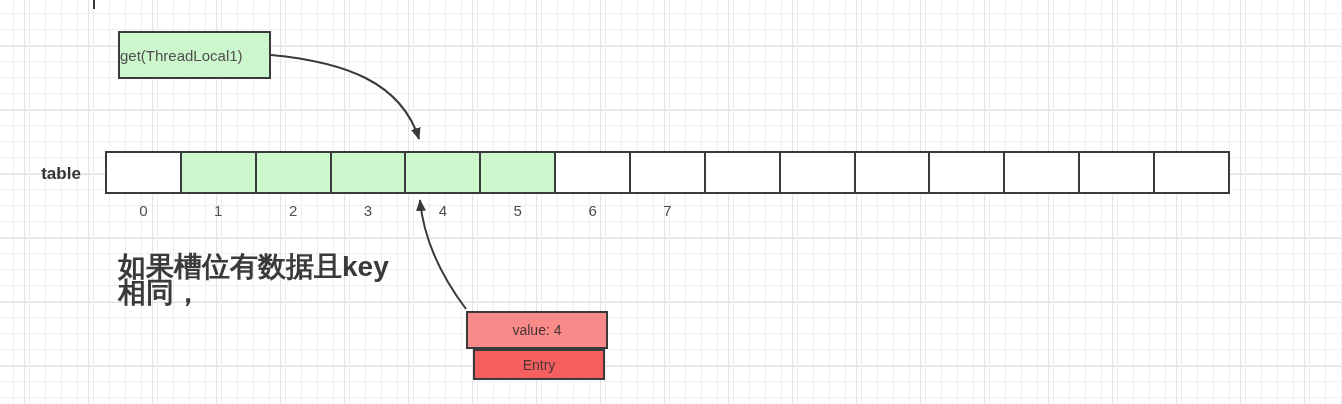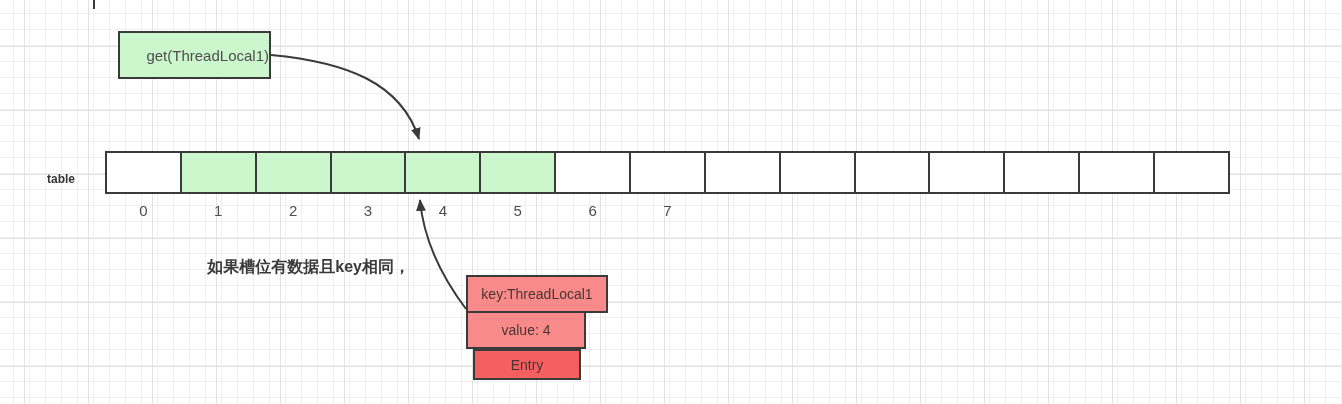--- a/index.html
+++ b/index.html
@@ -29,30 +29,30 @@
     background-position:24px 46px,24px 46px,13px 13px,13px 13px;
   }
   .tick{
     position:absolute;left:93px;top:0;width:2px;height:9px;
     background:var(--stroke);
   }
   .get-box{
     position:absolute;left:118px;top:31px;width:153px;height:48px;
     background:var(--green);
     border:2px solid var(--stroke);
-    display:flex;align-items:center;justify-content:flex-end;
+    display:flex;align-items:center;justify-content:flex-start;
     font-size:15px;color:#4f4f4f;
   }
   .arrows{
     position:absolute;left:0;top:0;width:1342px;height:404px;
     pointer-events:none;
   }
   .table-label{
     position:absolute;left:30px;top:164px;width:62px;
-    text-align:center;font-size:12px;font-weight:bold;color:#333333;margin-top:8px;
+    text-align:center;font-size:17px;font-weight:bold;color:#333333;
   }
   .table-row{
     position:absolute;left:105px;top:151px;width:1125px;height:43px;
     display:flex;
     border:2px solid var(--stroke);
     background:#ffffff;
   }
   .cell{
     flex:1 1 0;
     border-right:2px solid var(--stroke);
@@ -60,32 +60,32 @@
     background:#ffffff;
   }
   .cell:last-child{border-right:none;}
   .cell.hl{background:var(--green);}
   .cell-index{
     position:absolute;top:49px;left:0;width:100%;
     text-align:center;font-size:15px;color:#4e4e4e;
   }
   .annotation{
     position:absolute;left:118px;top:254px;width:292px;
-    text-align:right;font-size:16px;font-weight:bold;
+    text-align:left;font-size:28px;font-weight:bold;
     color:#3a3a3a;line-height:26px;
   }
   .entry-box{
     position:absolute;
     border:2px solid var(--stroke);
     display:flex;align-items:center;justify-content:center;
     font-size:14px;color:#4b3434;
   }
   .entry-key  {left:466px;top:275px;width:142px;height:38px;background:var(--pink);}
-  .entry-value{left:466px;top:311px;width:120px;height:38px;background:var(--pink);}
-  .entry-title{left:473px;top:349px;width:108px;height:31px;background:var(--red);}
+  .entry-value{left:466px;top:311px;width:142px;height:38px;background:var(--pink);}
+  .entry-title{left:473px;top:349px;width:132px;height:31px;background:var(--red);}
 </style>
 </head>
 <body>
 
 <div class="canvas">
 
   <div class="tick"></div>
 
   <div class="get-box">
     <span>get(ThreadLocal1)</span>
@@ -134,23 +134,20 @@
       <div class="cell"></div>
       <div class="cell"></div>
       <div class="cell"></div>
       <div class="cell"></div>
     </div>
 
   <div class="annotation">
     <div>如果槽位有数据且key相同，</div>
   </div>
 
-  <div class="entry-box entry-key">
-    <span>key:ThreadLocal1</span>
-  </div>
   <div class="entry-box entry-value">
     <span>value: 4</span>
   </div>
   <div class="entry-box entry-title">
     <span>Entry</span>
   </div>
 
 </div>
 
 </body></html>

